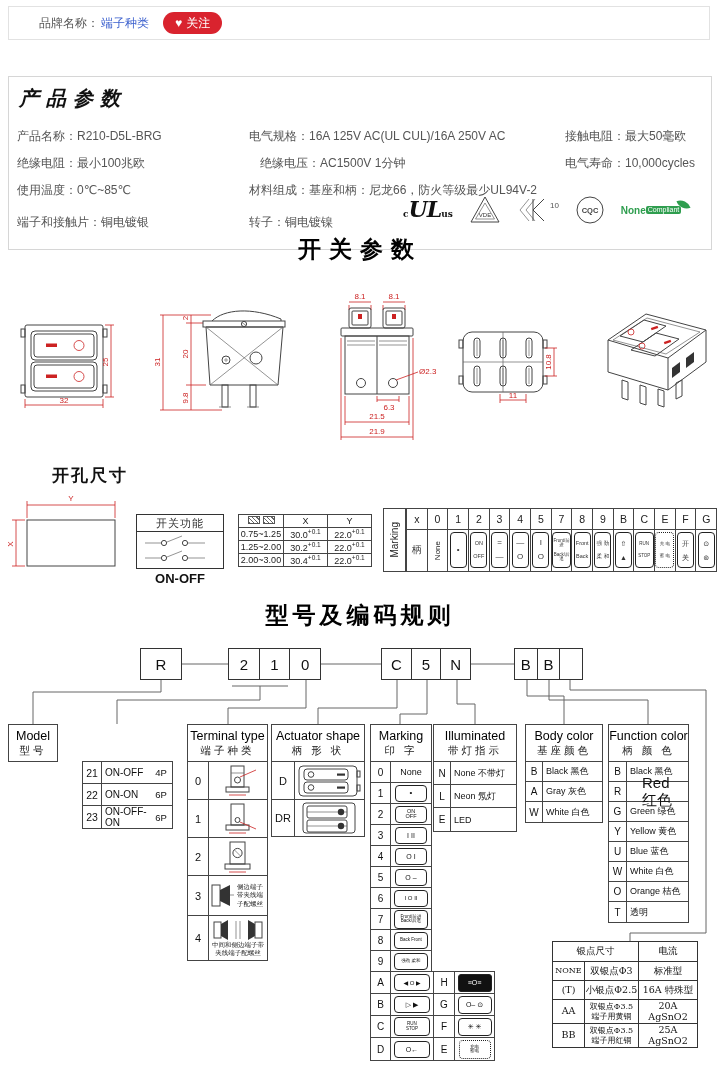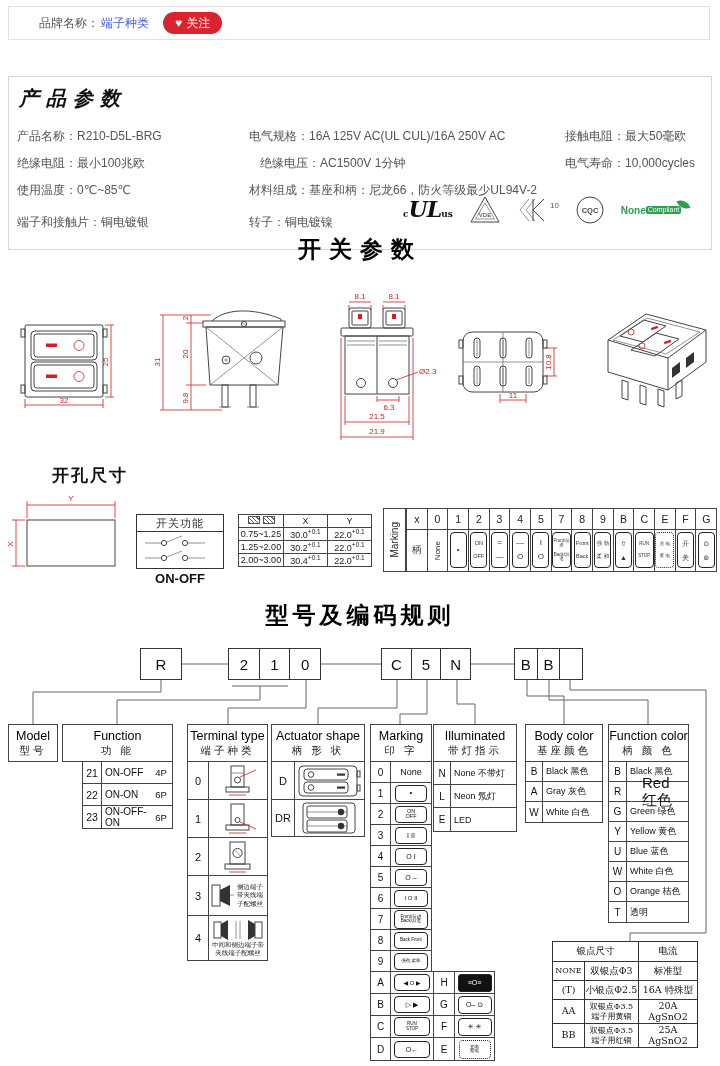--- a/index.html
+++ b/index.html
@@ -444,24 +444,20 @@
     <div class="codecell">B</div>
       <div class="codecell">B</div>
       <div class="codecell"></div>
   </div>
 
   <div class="hdr" style="left:8px;top:724px;width:50px;height:38px">
     <div class="en">Model</div>
       <div class="cn">型号</div>
   </div>
 
-  <div class="hdr" style="left:62px;top:724px;width:111px;height:38px">
-    <div class="en">Function</div>
-      <div class="cn">功 能</div>
-  </div>
   <div class="rowsbox" style="left:82px;top:761px;width:91px">
     <div class="rw" style="height:22px">
       <div class="cell" style="width:18px;font-size:10.5px">21</div>
       <div class="cell" style="flex:1;font-size:10px;justify-content:flex-start;padding-left:3px">ON-OFF</div>
       <div class="cell" style="width:22px;font-size:9.5px;border-left:none">4P</div>
     </div>
     <div class="rw" style="height:22px">
       <div class="cell" style="width:18px;font-size:10.5px">22</div>
       <div class="cell" style="flex:1;font-size:10px;justify-content:flex-start;padding-left:3px">ON-ON</div>
       <div class="cell" style="width:22px;font-size:9.5px;border-left:none">6P</div>

